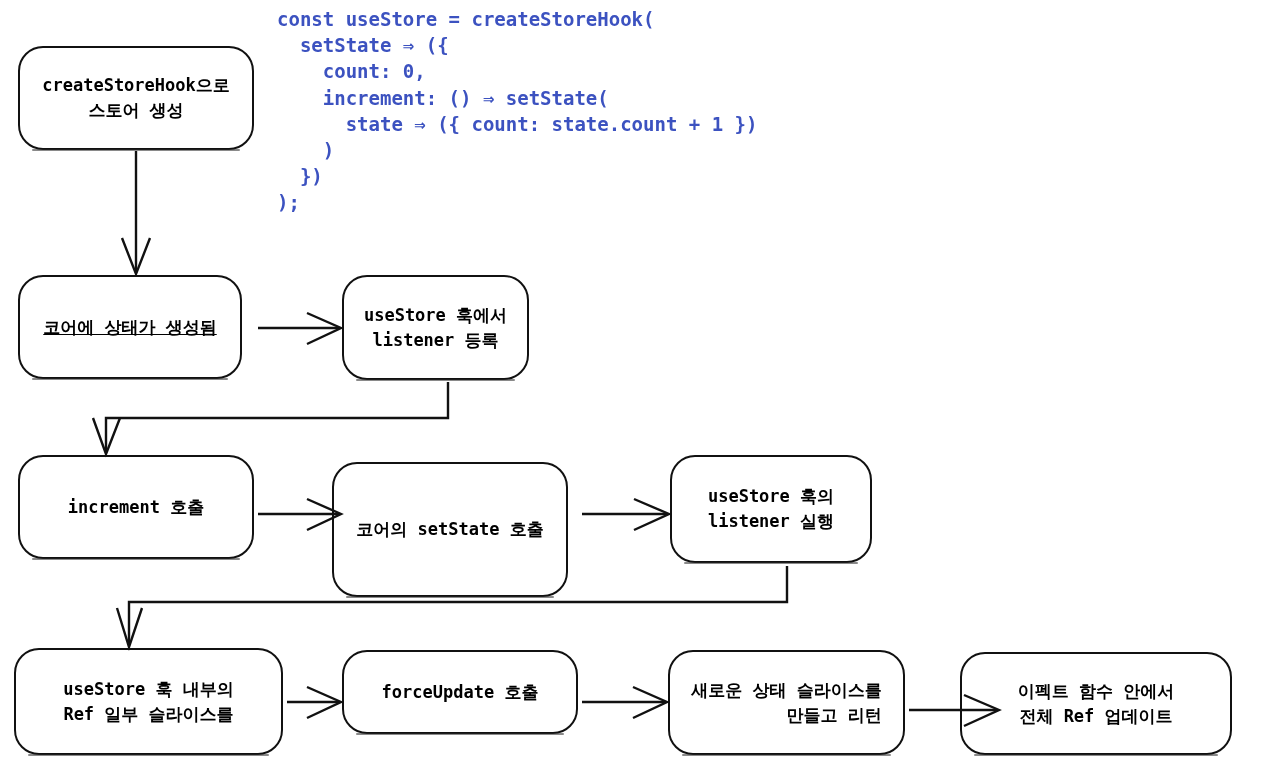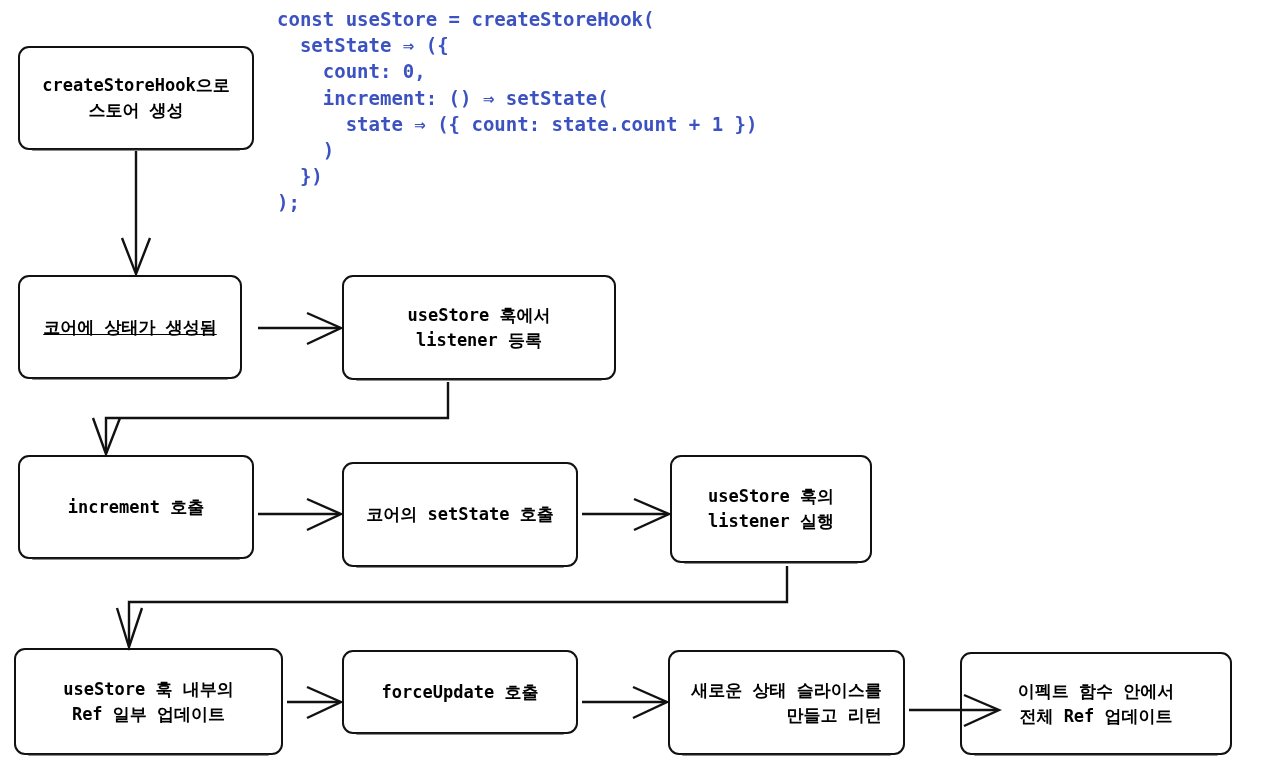--- a/index.html
+++ b/index.html
@@ -23,21 +23,21 @@
     white-space:pre;
     letter-spacing:0px;
   }
 
   
   .node{
     position:absolute;
     box-sizing:border-box;
     background:#ffffff;
     border:2.2px solid #111111;
-    border-radius:11px;
+    border-radius:25px;
     display:flex;
     align-items:center;
     justify-content:center;
     text-align:center;
     color:#000000;
     font-family:"DejaVu Sans Mono","Liberation Mono",monospace;
     font-size:17px;
     font-weight:700;
     line-height:25px;
     white-space:pre-line;
@@ -76,41 +76,41 @@
 
   <div class="node" style="left:18px;  top:46px;  width:236px; height:104px;">
     <span class="lbl">createStoreHook으로
 스토어 생성</span>
   </div>
 
   <div class="node" style="left:18px;  top:275px; width:224px; height:104px;text-decoration:underline;">
     <span class="lbl">코어에 상태가 생성됨</span>
   </div>
 
-  <div class="node" style="left:342px; top:275px; width:274px; height:105px;">
+  <div class="node" style="left:342px; top:275px; width:187px; height:105px;">
     <span class="lbl">useStore 훅에서
 listener 등록</span>
   </div>
 
   <div class="node" style="left:18px;  top:455px; width:236px; height:104px;">
     <span class="lbl">increment 호출</span>
   </div>
 
-  <div class="node" style="left:342px; top:462px; width:236px; height:105px;">
+  <div class="node" style="left:332px; top:462px; width:236px; height:135px;">
     <span class="lbl">코어의 setState 호출</span>
   </div>
 
   <div class="node" style="left:670px; top:455px; width:202px; height:108px;">
     <span class="lbl">useStore 훅의
 listener 실행</span>
   </div>
 
   <div class="node" style="left:14px;  top:648px; width:269px; height:107px;">
     <span class="lbl">useStore 훅 내부의
-Ref 일부 업데이트</span>
+Ref 일부 슬라이스를</span>
   </div>
 
   <div class="node" style="left:342px; top:650px; width:236px; height:84px;">
     <span class="lbl">forceUpdate 호출</span>
   </div>
 
   <div class="node" style="left:668px; top:650px; width:237px; height:105px;text-align:right;">
     <span class="lbl">새로운 상태 슬라이스를
 만들고 리턴</span>
   </div>

